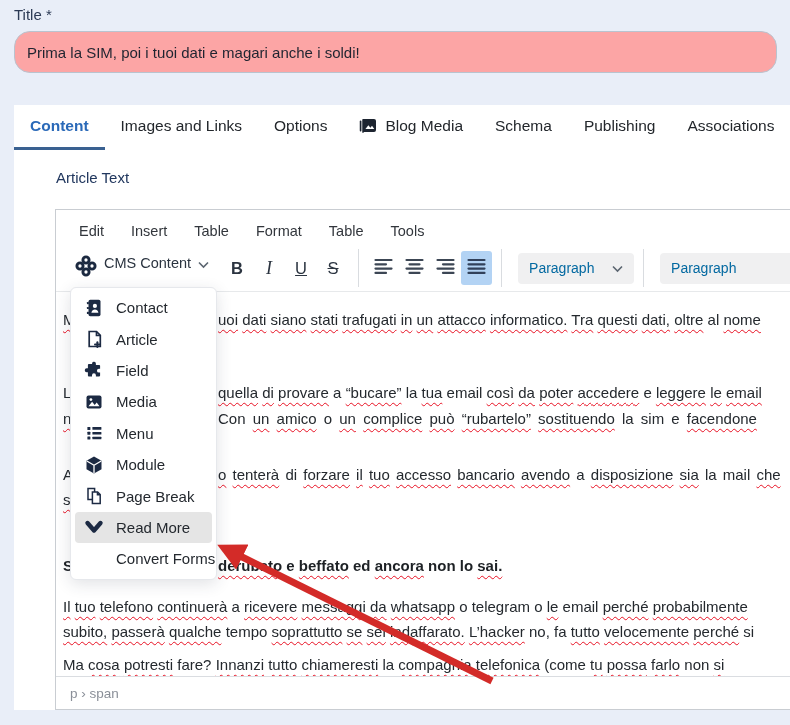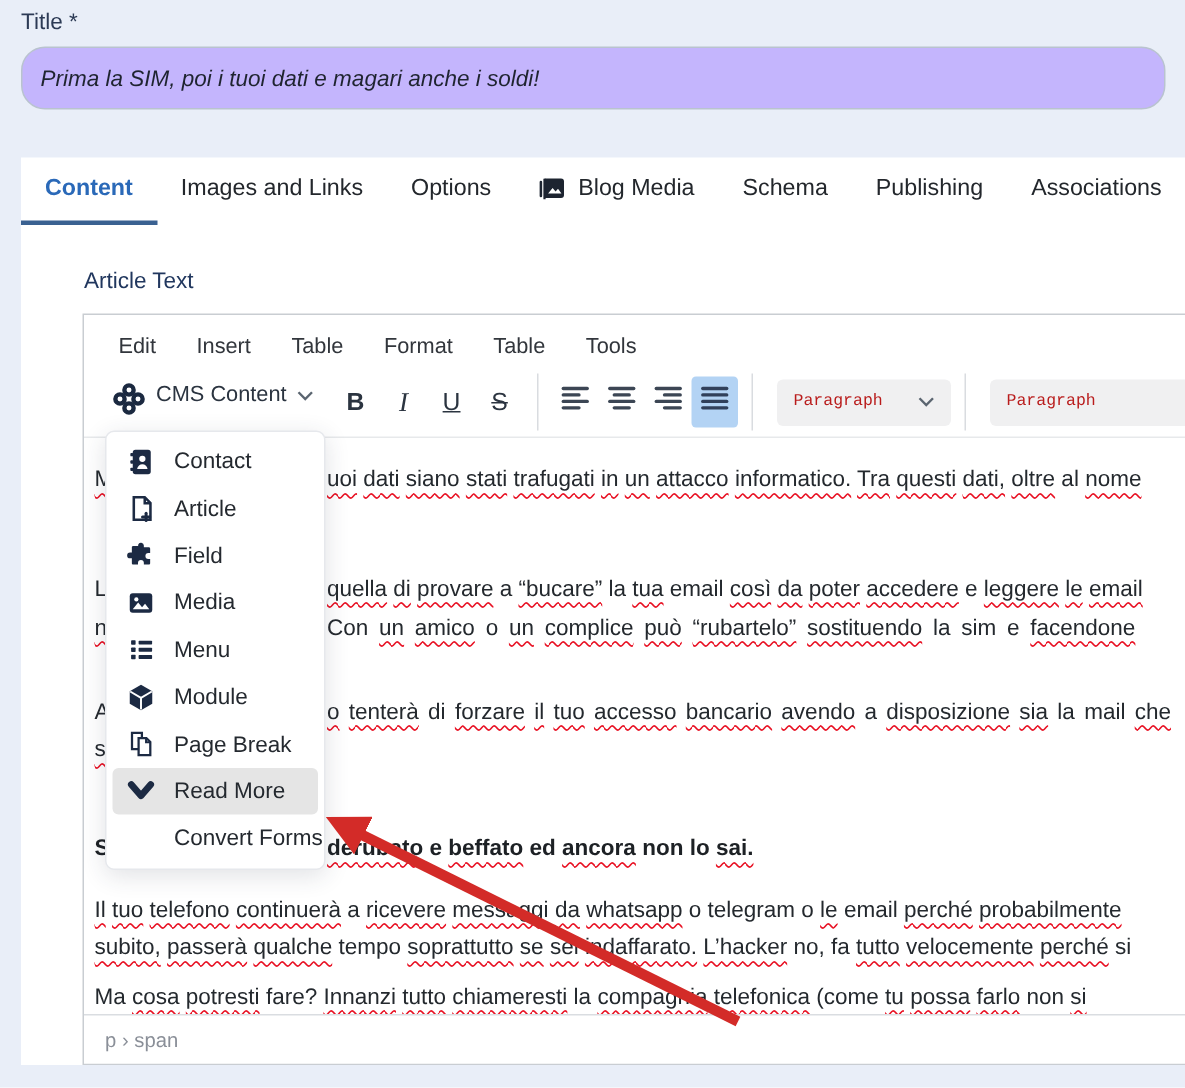--- a/index.html
+++ b/index.html
@@ -6,49 +6,49 @@
   body{
     width:790px;height:725px;position:relative;overflow:hidden;
     background:#e9eef8;
     font-family:"Liberation Sans", sans-serif;
     -webkit-font-smoothing:antialiased;
   }
   
   .title-label{position:absolute;left:14px;top:6px;font-size:15px;color:#2c3a55;}
   .title-input{
     position:absolute;left:14px;top:31px;width:763px;height:42px;box-sizing:border-box;
-    border:1px solid #b9c3cf;border-radius:16px;background:#c4b5fd;
-    padding:0 0 0 12px;font-size:15px;color:#1f2430;font-family:inherit;outline:none;font-style:italic;
+    border:1px solid #b9c3cf;border-radius:16px;background:#fca5a5;
+    padding:0 0 0 12px;font-size:15px;color:#1f2430;font-family:inherit;outline:none;
   }
   
   .card{position:absolute;left:14px;top:105px;right:-10px;bottom:15px;background:#fff;}
   
   .tabs{position:absolute;left:0;top:0;right:0;height:45px;display:flex;align-items:stretch;}
   .tab{display:flex;align-items:center;gap:7px;padding:0 16px;font-size:15.5px;color:#23272c;cursor:pointer;border-bottom:3px solid transparent;box-sizing:border-box;white-space:nowrap;}
   .tab.active{color:#2a69b8;font-weight:700;border-bottom-color:#3a6191;}
   .tab svg{display:block;}
   
-  .article-label{position:absolute;left:42px;top:74px;font-size:15px;color:#21375e;}
+  .article-label{position:absolute;left:42px;top:64px;font-size:15px;color:#21375e;}
   
   .editor{position:absolute;left:55px;top:209px;width:760px;height:501px;box-sizing:border-box;border:1px solid #c9cdd2;background:#fff;}
   .menubar{display:flex;gap:27px;padding:13px 0 6px 23px;font-size:14.5px;color:#32363c;}
   .menubar span{cursor:pointer;}
   .toolbar{display:flex;align-items:center;height:46px;padding-left:13px;border-bottom:1px solid #e7e9eb;}
   .cms-btn{display:flex;align-items:flex-start;gap:7px;padding:4px 6px;cursor:pointer;}
   .cms-btn .lbl{font-size:14.5px;color:#2b3440;}
   .tb-btn{width:32px;height:34px;display:flex;align-items:center;justify-content:center;font-size:16.5px;color:#2b3440;border-radius:3px;cursor:pointer;}
   .tb-b{font-weight:800;}
   .tb-i{font-style:italic;font-family:"Liberation Serif",serif;font-size:18px;}
   .tb-u{text-decoration:underline;}
   .tb-s{text-decoration:line-through;}
   .tb-div{width:1px;height:38px;background:#d9dce0;margin:0 9px;}
   .align-btn{width:31px;height:34px;display:flex;align-items:center;justify-content:center;border-radius:3px;cursor:pointer;}
   .align-btn.active{background:#b3d3f4;}
   .select-box{display:flex;align-items:center;height:31px;background:#f0f0f1;border-radius:4px;padding:0 11px;cursor:pointer;}
-  .select-box .lbl{font-size:11px;color:#b91c1c;font-family:Liberation Mono, monospace;}
+  .select-box .lbl{font-size:14px;color:#0369a1;}
   .sb1{margin-left:7px;width:116px;justify-content:space-between;box-sizing:border-box;}
   .sb2{margin-left:7px;width:130px;}
   
   .econtent{position:absolute;left:0;top:87px;right:0;bottom:32px;overflow:visible;}
   .tline{position:absolute;white-space:nowrap;font-size:15px;color:#24292e;}
   .tline.bold{font-weight:700;color:#1d2125;}
   .wavy{text-decoration:underline;text-decoration-style:wavy;text-decoration-color:#e81123;text-decoration-thickness:1px;text-underline-offset:4px;}
   
   .statusbar{position:absolute;left:0;right:0;bottom:0;height:32px;border-top:1px solid #dadde1;display:flex;align-items:center;padding-left:14px;font-size:13.5px;color:#8a8f98;background:#fff;}
   

